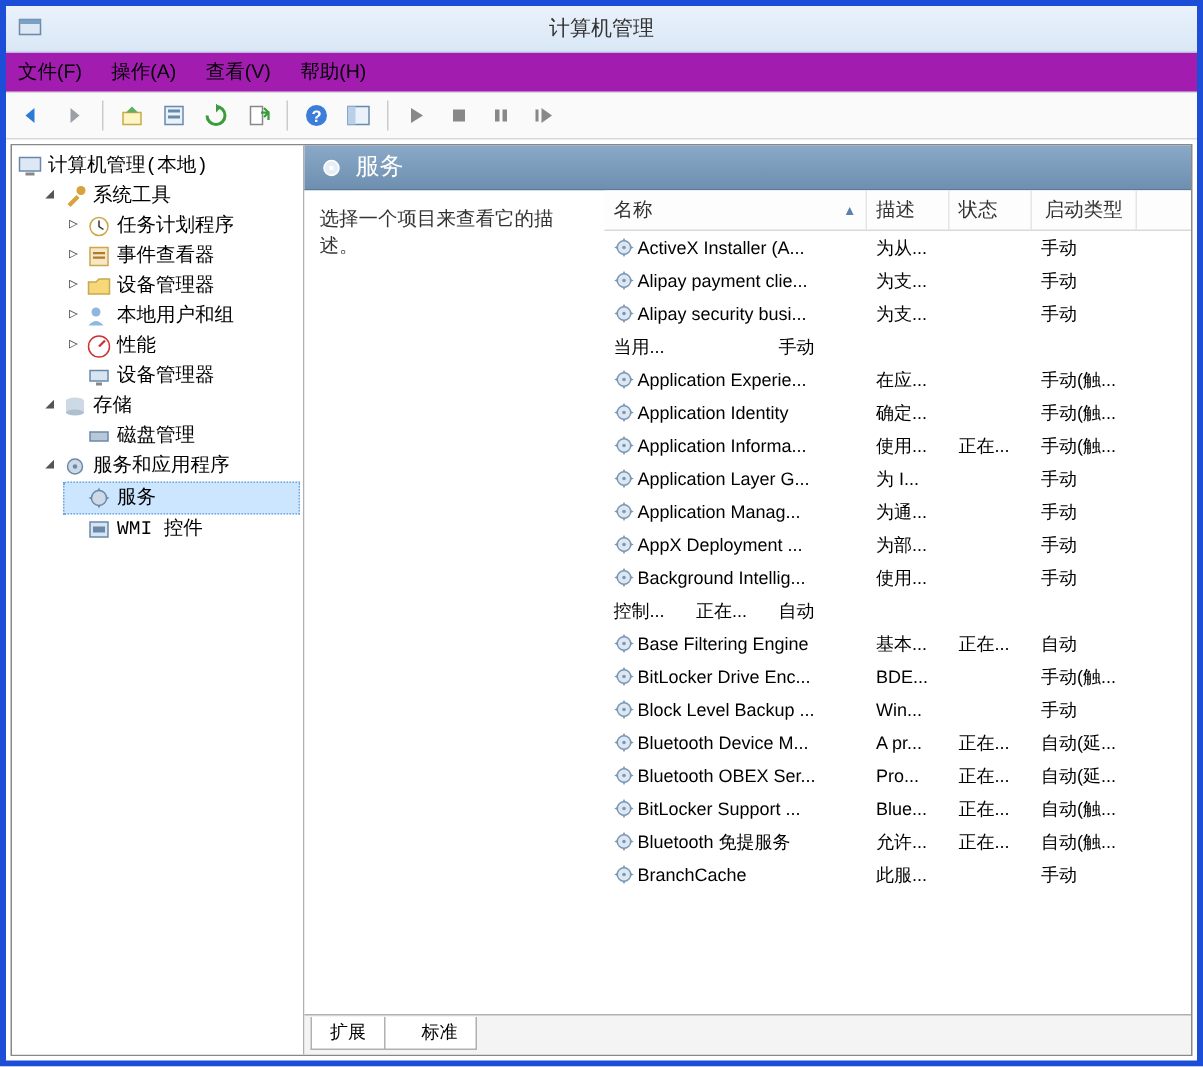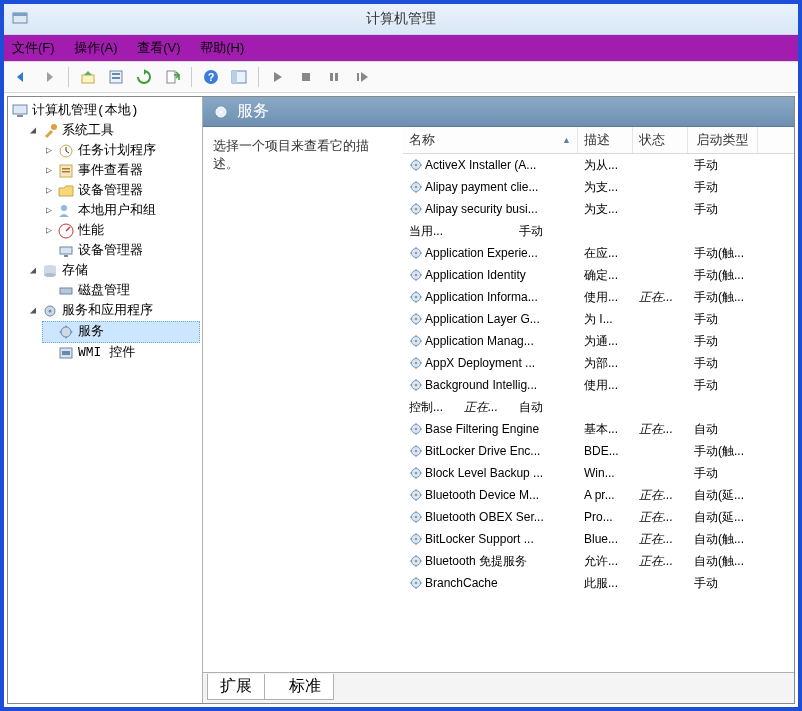--- a/index.html
+++ b/index.html
@@ -121,27 +121,27 @@
   .list-rows {
     flex: 1; overflow-y: scroll; overflow-x: hidden; font-size: 12px;
   }
   .row { display: flex; height: 22px; align-items: center; }
   .row > div {
     padding: 0 6px; overflow: hidden; text-overflow: ellipsis; white-space: nowrap;
   }
   .svc-icon { width:14px; height:14px; flex:0 0 14px; margin-right:2px; }
   .cell-name { flex: 0 0 175px; display:flex; align-items:center; }
   .cell-desc { flex: 0 0 55px; }
-  .cell-state { flex: 0 0 55px; font-style: italic; }
+  .cell-state { flex: 0 0 55px; }
   .cell-start { flex: 0 0 70px; }
   .tabstrip {
     border-top: 1px solid #b0b0b0;
     background: #f4f4f4;
     padding: 2px 4px 2px 4px;
-    display: flex; gap: 0; font-size: 16px; align-items: flex-end;
+    display: flex; gap: 0; font-size: 12px; align-items: flex-end;
   }
   .tab {
     padding: 2px 12px;
     border: 1px solid #b0b0b0;
     border-top: none;
     background: #fff;
     position: relative;
     top: -1px;
   }
   .tab + .tab { margin-left: -1px; padding-left: 24px; }

